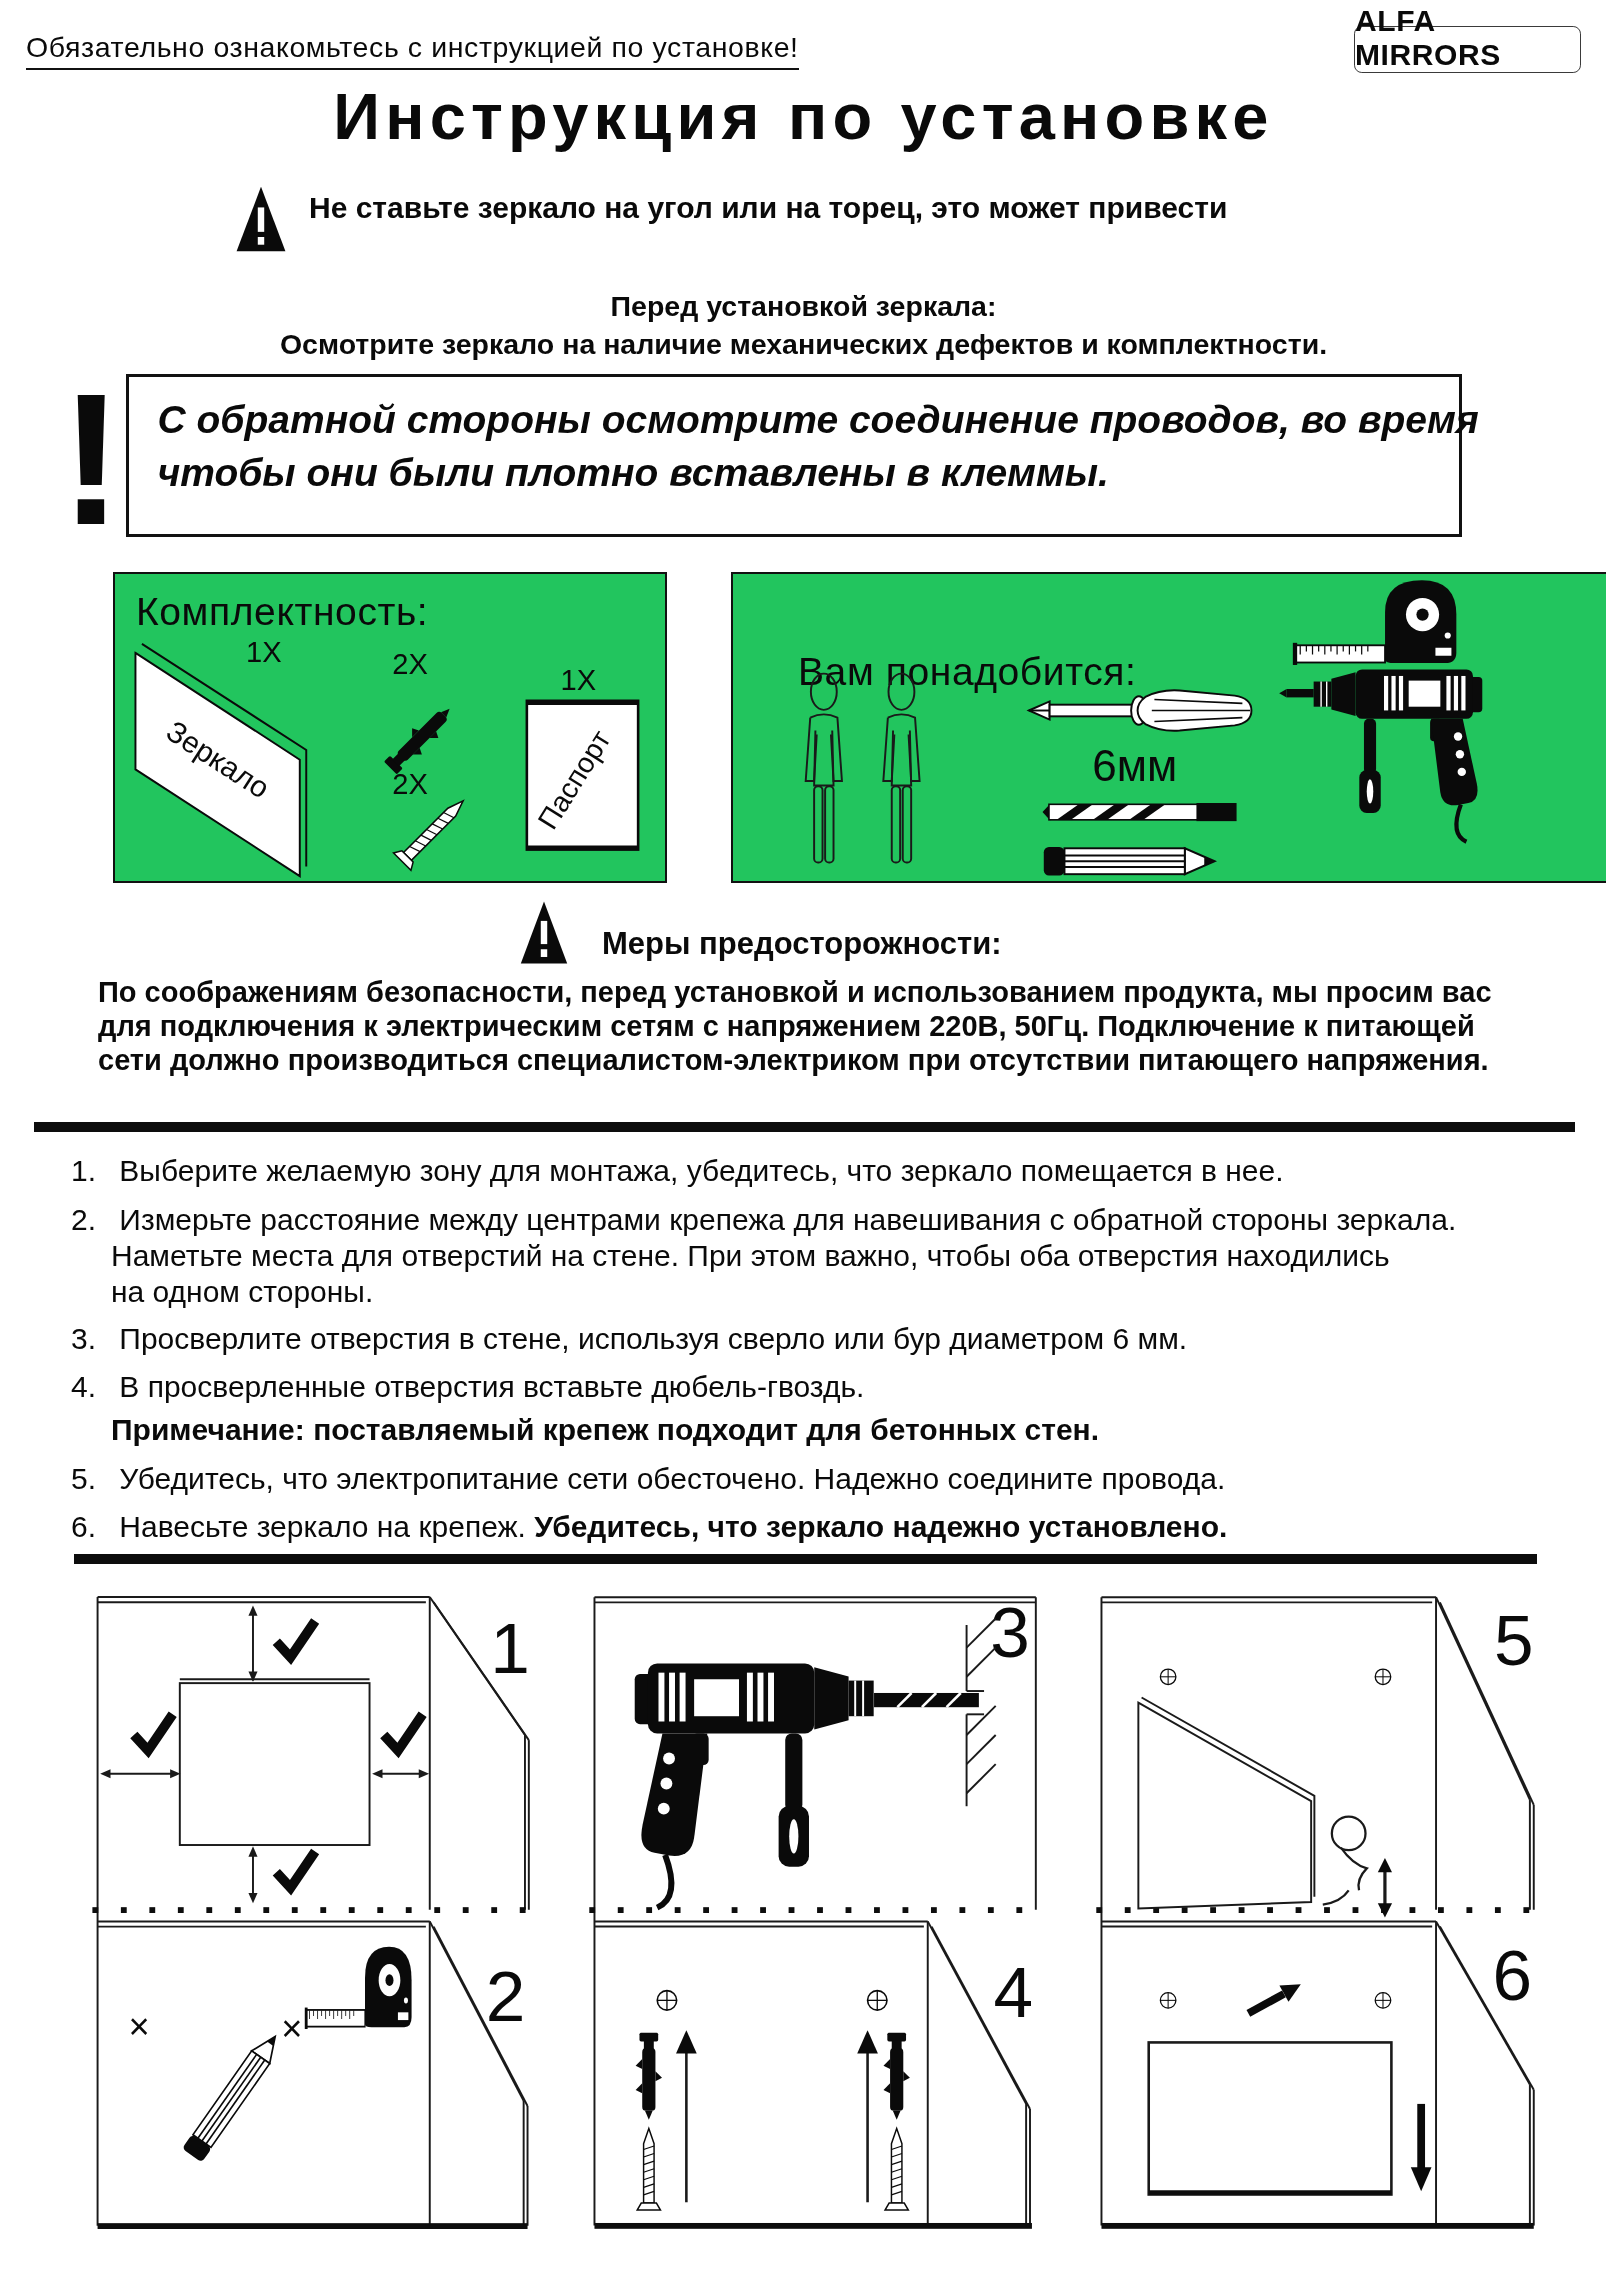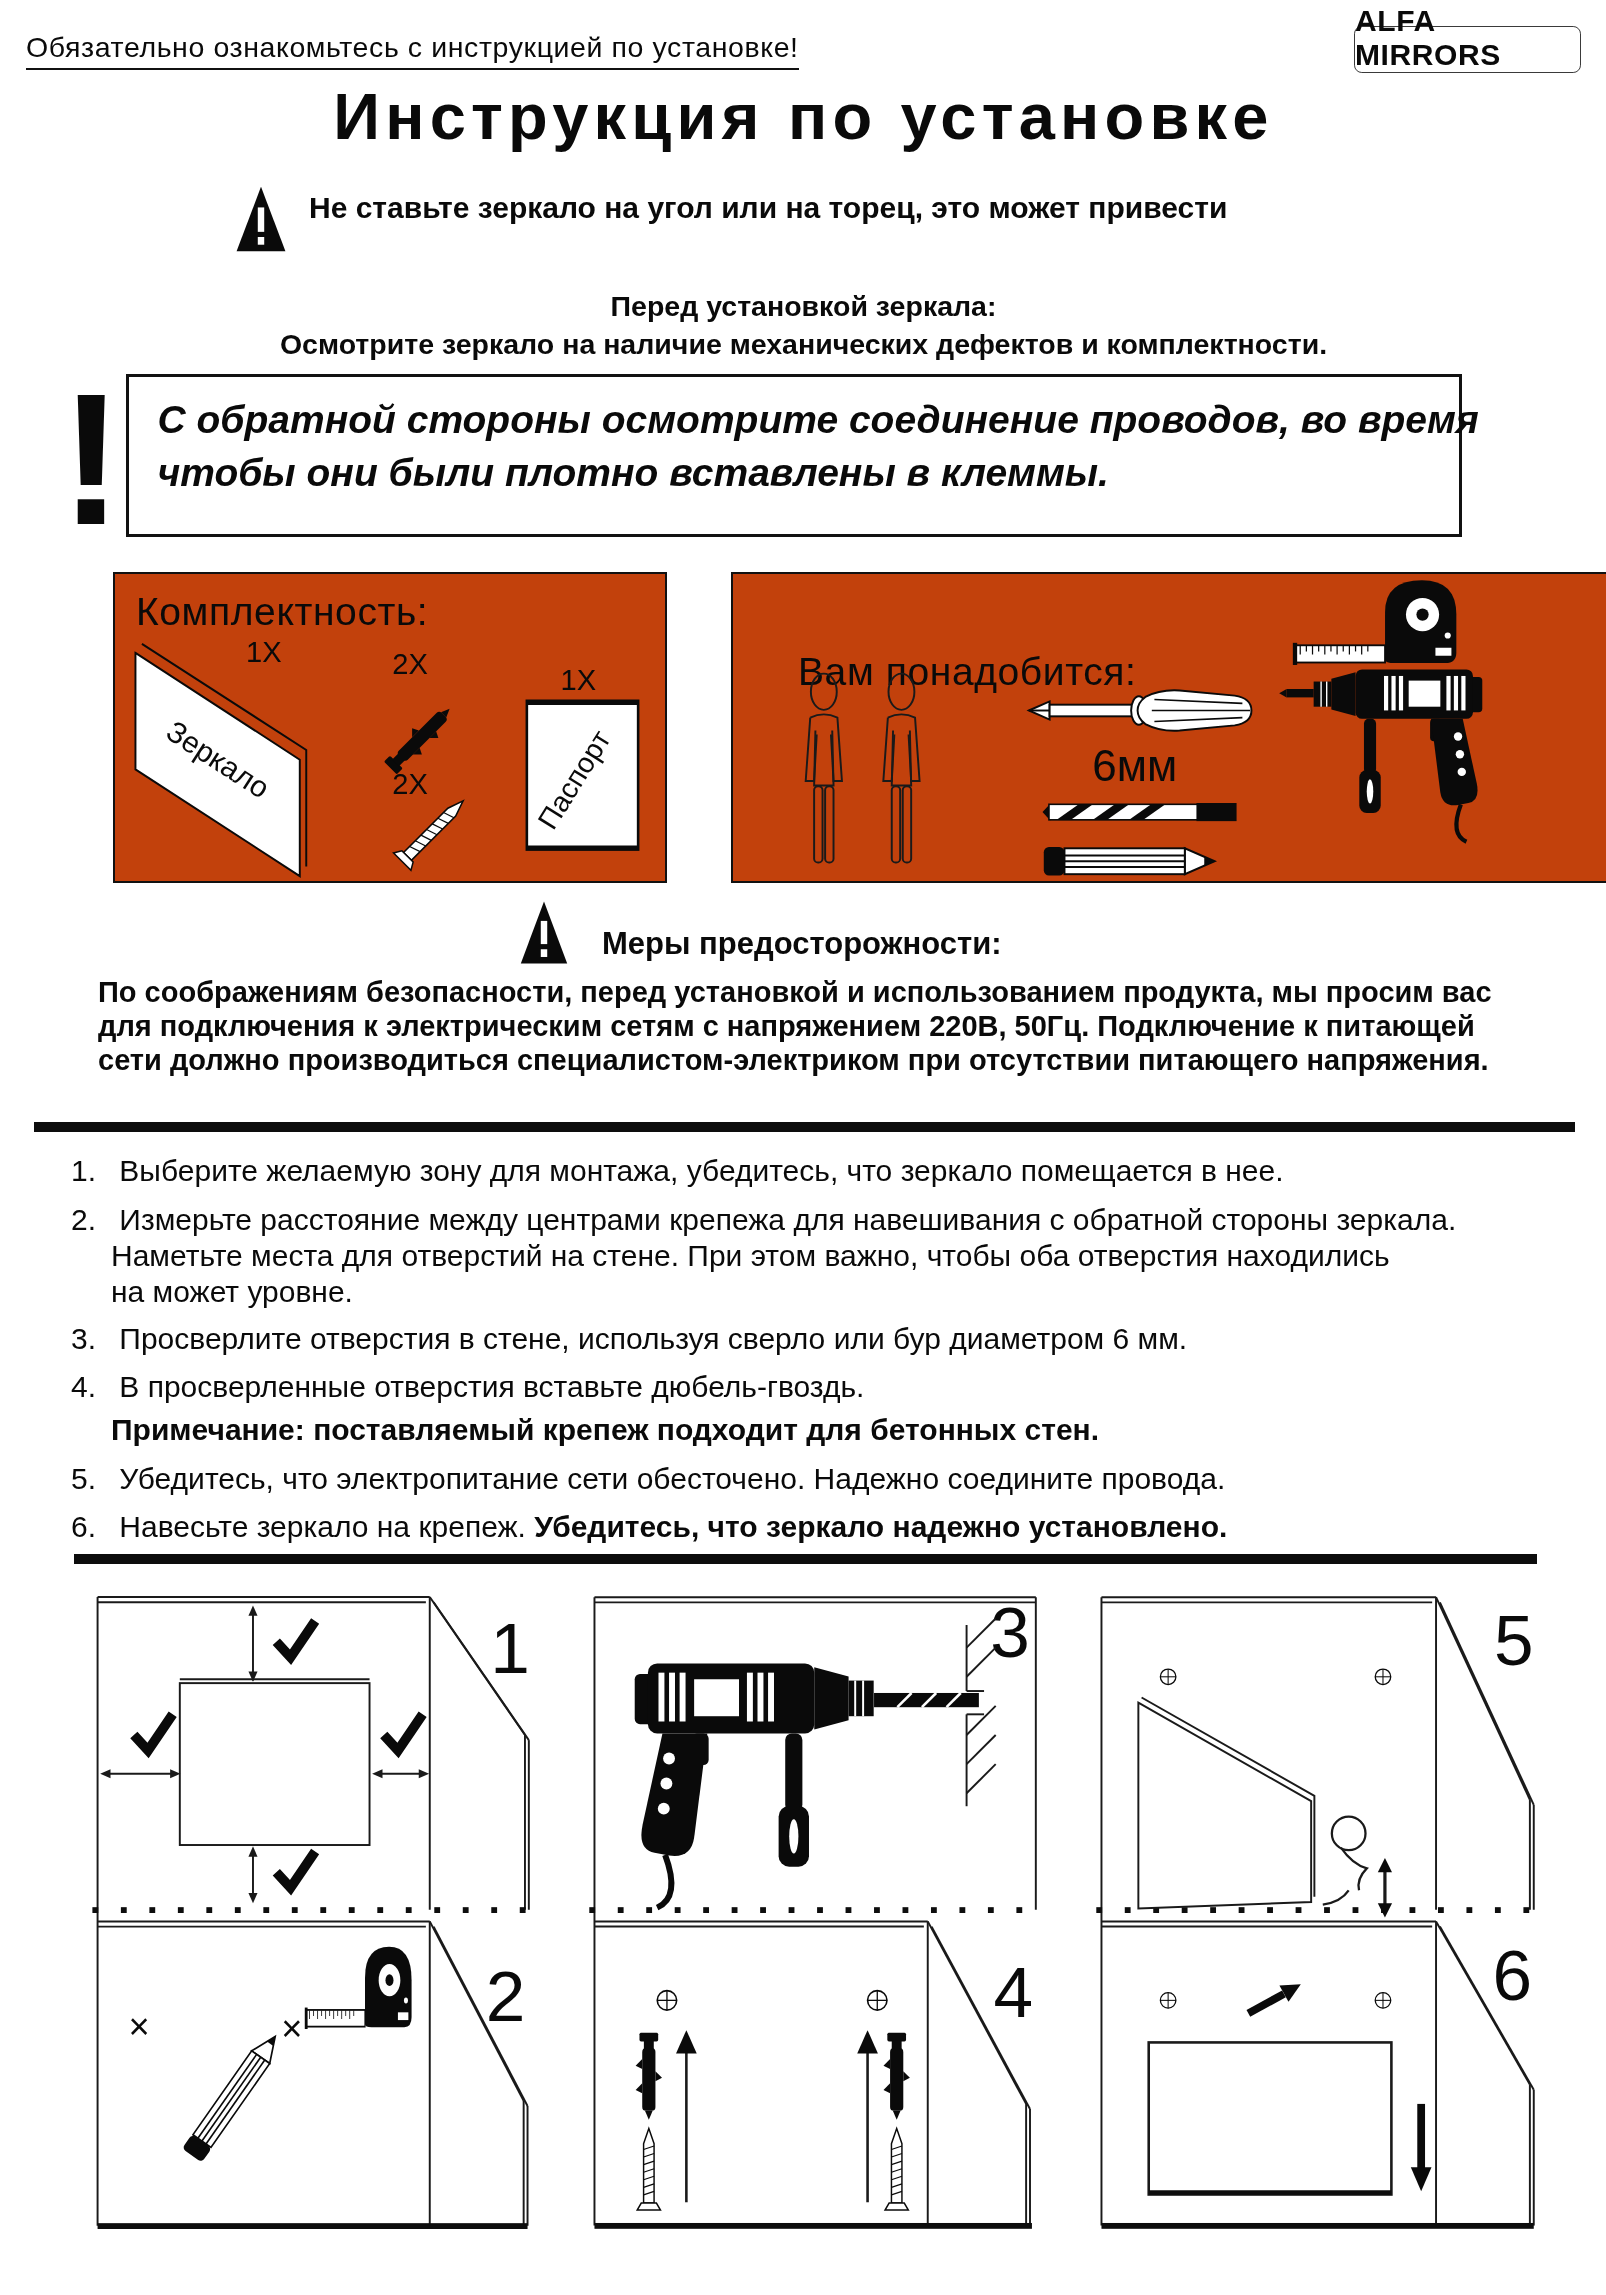--- a/index.html
+++ b/index.html
@@ -22,21 +22,21 @@
   }
   .pagetitle{font-size:65px;font-weight:bold;letter-spacing:5.2px;}
   .warntext{font-size:30px;font-weight:bold;line-height:38px;}
   .beforehead{font-size:28.5px;font-weight:bold;}
   .alert-excl{font-size:188px;font-weight:700;line-height:155px;}
   .alertbox{
     border:3.2px solid #111;width:1336px;height:163px;
     padding:15.5px 0 0 28.5px;box-sizing:border-box;
   }
   .alertbox div{font-size:39px;font-weight:bold;font-style:italic;line-height:53px;white-space:nowrap;}
-  .kitbox,.toolsbox{border:2.6px solid #111;box-sizing:border-box;background:#c2410c;}
+  .kitbox,.toolsbox{border:2.6px solid #111;box-sizing:border-box;background:#22c55e;}
   .boxtitle{font-size:39px;letter-spacing:0.6px;}
   .prechead{font-size:31px;font-weight:bold;}
   .prectext{font-size:29px;font-weight:bold;line-height:34px;white-space:nowrap;}
   .hbar{background:#0d0d0d;height:10.4px;}
   .step{font-size:30px;white-space:nowrap;}
   .stepnum{display:inline-block;min-width:40px;}
 </style>
 </head>
 <body>
 
@@ -260,21 +260,21 @@
 
 <div class="abs step" style="left:71px;top:1154px;">
   <span class="stepnum">1.</span>
   <span>Выберите желаемую зону для монтажа, убедитесь, что зеркало помещается в нее.</span>
 </div>
 <div class="abs step" style="left:71px;top:1203px;">
   <span class="stepnum">2.</span>
   <span>Измерьте расстояние между центрами крепежа для навешивания с обратной стороны зеркала.</span>
 </div>
 <div class="abs step" style="left:111px;top:1239px;">Наметьте места для отверстий на стене. При этом важно, чтобы оба отверстия находились</div>
-<div class="abs step" style="left:111px;top:1275px;">на может уровне.</div>
+<div class="abs step" style="left:111px;top:1275px;">на одном стороны.</div>
 
 <div class="abs step" style="left:71px;top:1322px;">
   <span class="stepnum">3.</span>
   <span>Просверлите отверстия в стене, используя сверло или бур диаметром 6 мм.</span>
 </div>
 <div class="abs step" style="left:71px;top:1370px;">
   <span class="stepnum">4.</span>
   <span>В просверленные отверстия вставьте дюбель-гвоздь.</span>
 </div>
 <div class="abs step b" style="left:111px;top:1413px;text-align:center;">Примечание: поставляемый крепеж подходит для бетонных стен.</div>

